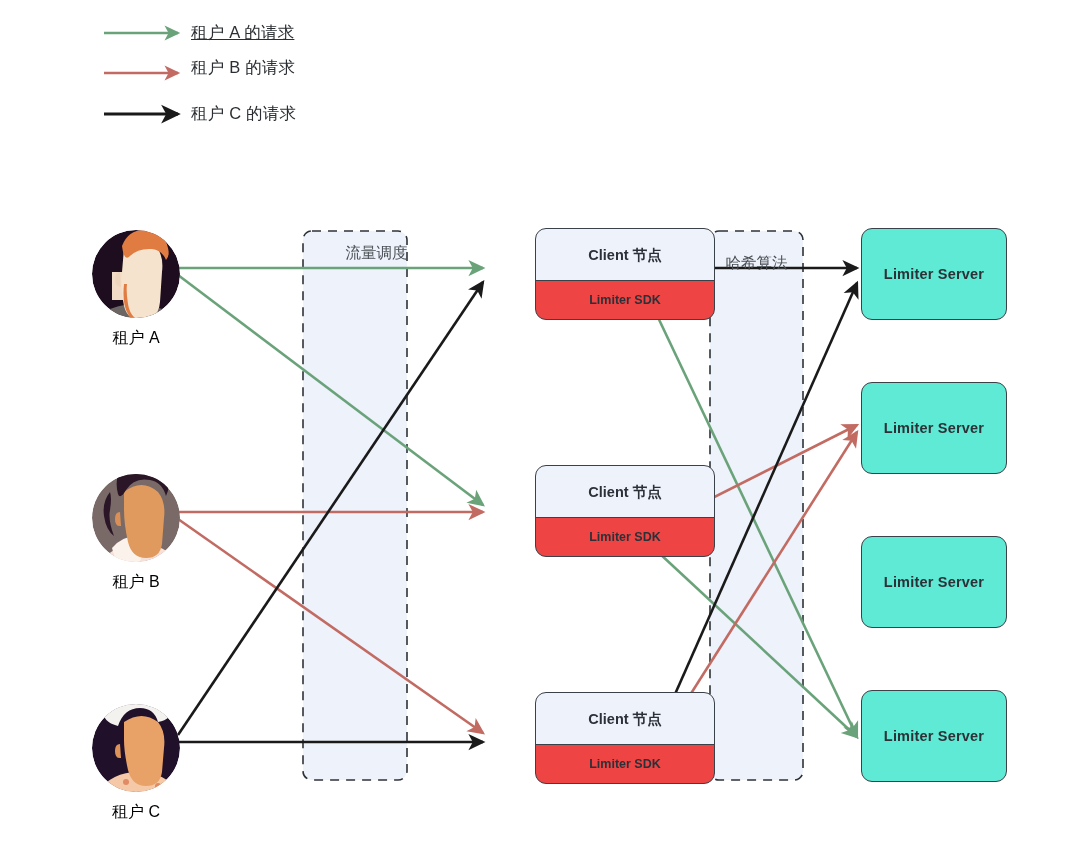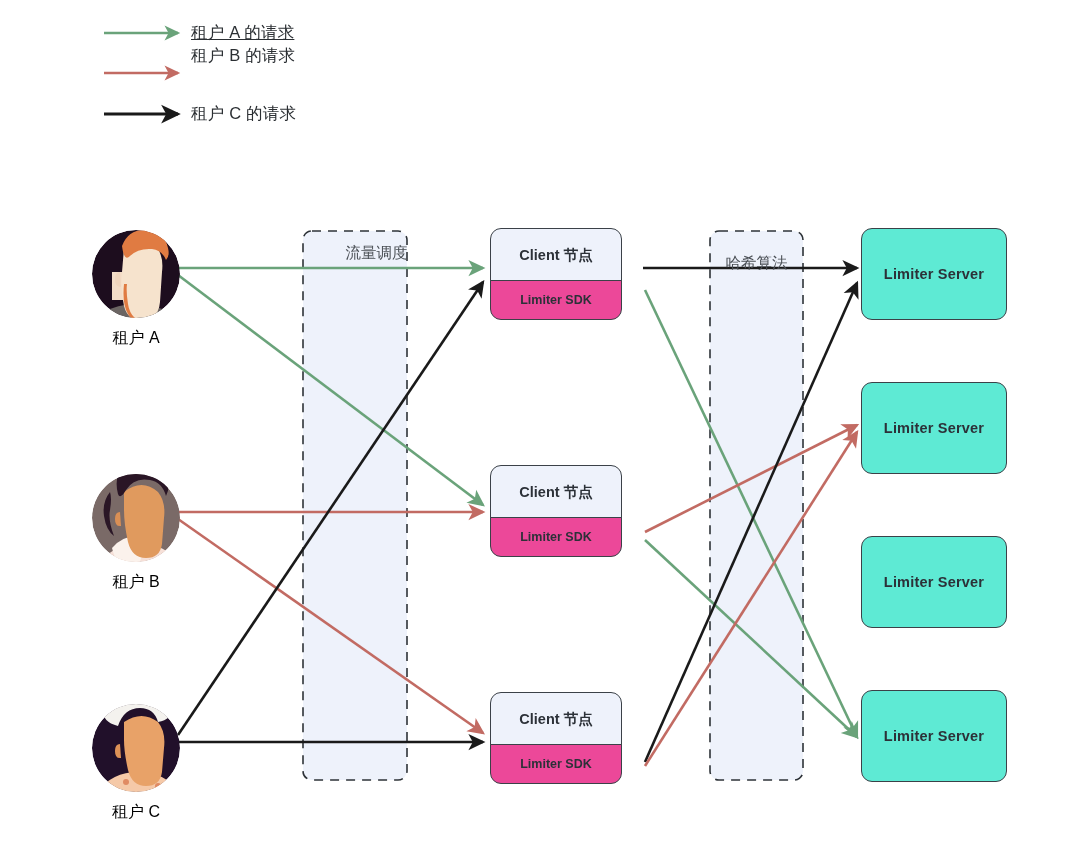--- a/index.html
+++ b/index.html
@@ -14,25 +14,25 @@
   .legend-label{position:absolute;font-size:16.5px;color:#2b2f33;white-space:nowrap;
                 letter-spacing:.2px;}
 
   .col-label{position:absolute;font-size:15.5px;color:#4a4f55;white-space:nowrap;
              text-align:center;}
 
   .box{position:absolute;background:#5eead4;border:1.6px solid #3b4148;border-radius:11px;
        box-sizing:border-box;display:flex;align-items:center;justify-content:center;}
   .box .txt{font-size:15px;font-weight:bold;color:#2c3138;white-space:nowrap;letter-spacing:.2px;}
 
-  .client{position:absolute;width:132px;}
+  .client{position:absolute;width:180px;margin-left:45px;}
   .client .top{position:relative;height:54px;background:#eef2fb;border:1.6px solid #3b4148;
       border-radius:11px 11px 0 0;box-sizing:border-box;display:flex;align-items:center;
       justify-content:center;}
-  .client .bot{position:relative;height:40px;background:#ec4899;border:1.6px solid #3b4148;
+  .client .bot{position:relative;height:40px;background:#ef4444;border:1.6px solid #3b4148;
       border-radius:0 0 11px 11px;box-sizing:border-box;display:flex;align-items:center;
       justify-content:center;margin-top:-1.6px;}
   .client .top .txt{font-size:14.5px;font-weight:bold;color:#2c3138;}
   .client .bot .txt{font-size:12.5px;font-weight:bold;color:#2c3138;}
 
   .server{width:146px;height:92px;}
   .server .txt{font-size:14.5px;}
 
   .tenant-name{position:absolute;font-size:16px;color:#000000;white-space:nowrap;
                text-align:center;width:120px;}
@@ -137,21 +137,21 @@
                q-4 -18 -4 -30 z" fill="#e8a268"></path>
       <path d="M118 726 q-16 -4 -16 -18 q0 -14 14 -18 q6 -14 22 -12 q18 -4 24 10
                q14 4 12 18 q-2 14 -16 16 q-4 -14 -18 -14 q-16 0 -22 18 z" fill="#f4f2ee"></path>
       <path d="M120 744 q-5 0 -5 7 q0 8 6 7 z" fill="#dd9257"></path>
     </g>
   </svg>
 
   <div class="nodes">
 
     <div class="legend-label" style="left:191px;top:22px;text-decoration:underline;">租户 A 的请求</div>
-    <div class="legend-label" style="left:191px;top:45px;">租户 B 的请求</div>
+    <div class="legend-label" style="left:191px;top:57px;">租户 B 的请求</div>
     <div class="legend-label" style="left:191px;top:103px;">租户 C 的请求</div>
 
     <div class="col-label" style="left:320px;top:243px;width:113px;">流量调度</div>
     <div class="col-label" style="left:710px;top:253px;width:93px;">哈希算法</div>
 
     <div class="tenant-name" style="left:76px;top:328px;">租户 A</div>
     <div class="tenant-name" style="left:76px;top:572px;">租户 B</div>
     <div class="tenant-name" style="left:76px;top:802px;">租户 C</div>
 
     <div class="client" style="left:490px;top:228px;">

